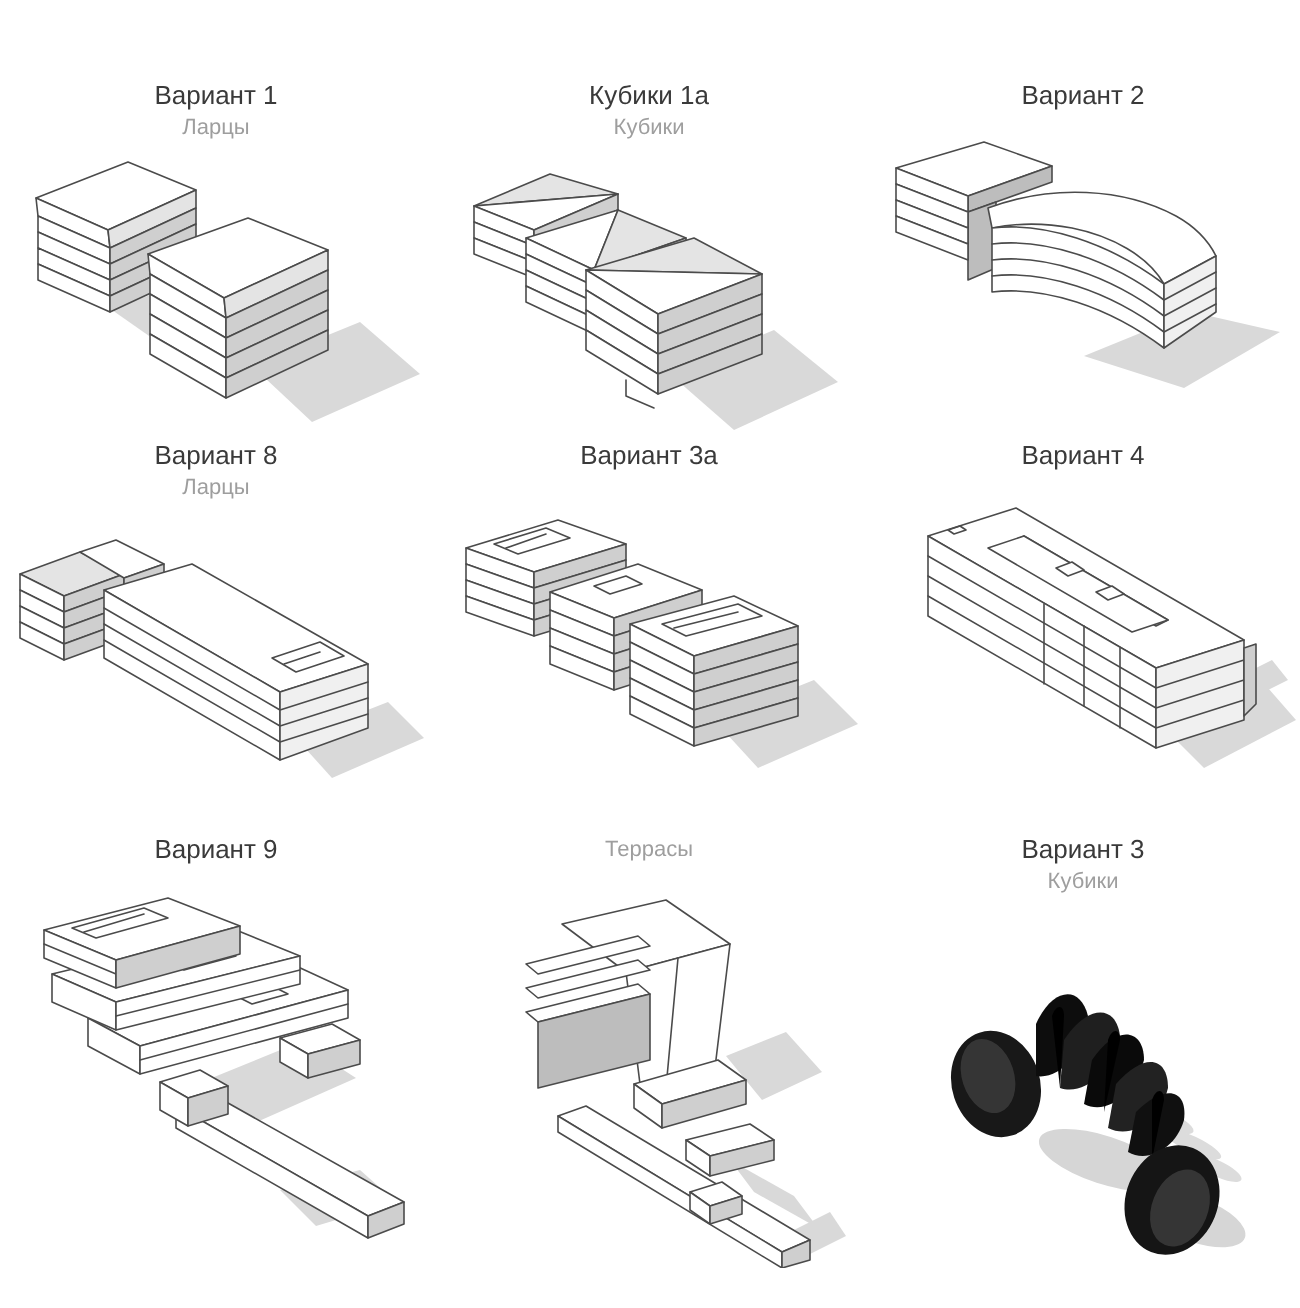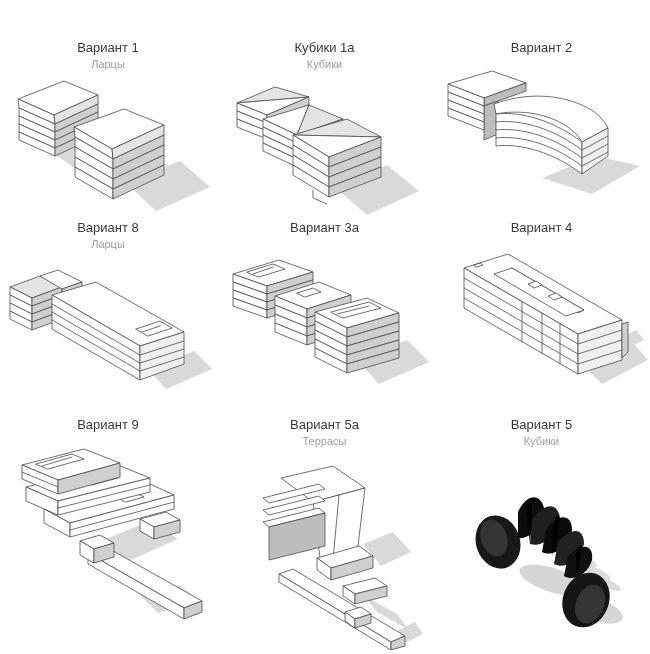--- a/index.html
+++ b/index.html
@@ -271,21 +271,20 @@
           <polygon class="s fw" points="88,118 184,173 184,184 88,129"></polygon>
           <polygon class="s fg" points="184,173 202,166 202,177 184,184"></polygon>
 
           <polygon class="s fw" points="80,106 100,100 114,108 94,114"></polygon>
           <polygon class="s fw" points="80,106 94,114 94,128 80,120"></polygon>
           <polygon class="s fg" points="94,114 114,108 114,122 94,128"></polygon>
         </svg>
       </div>
 
       <div class="cell">
-        <div class="title">Вариант 5а</div>
         <div class="subtitle">Террасы</div>
         <svg width="216" height="200" viewBox="0 0 216 200">
           <polygon class="fsh" points="146,94 176,82 194,102 164,116"></polygon>
           <polygon class="fsh" points="148,146 180,164 192,180 160,162"></polygon>
           <polygon class="fsh" points="178,182 198,172 206,184 186,194"></polygon>
 
           <polygon class="s fw" points="64,28 116,16 148,38 96,52"></polygon>
           <polygon class="s fw" points="96,52 148,38 140,104 104,116"></polygon>
           <path class="ln" d="M122,45 L116,110"></path>
 
@@ -307,21 +306,21 @@
           <polygon class="s fw" points="62,124 174,192 174,200 62,132"></polygon>
           <polygon class="s fg" points="174,192 188,186 188,196 174,200"></polygon>
 
           <polygon class="s fw" points="128,162 144,157 154,164 138,169"></polygon>
           <polygon class="s fw" points="128,162 138,169 138,178 128,171"></polygon>
           <polygon class="s fg" points="138,169 154,164 154,173 138,178"></polygon>
         </svg>
       </div>
 
       <div class="cell">
-        <div class="title">Вариант 5</div>
+        <div class="title">Вариант 3</div>
         <div class="subtitle">Кубики</div>
         <svg width="216" height="200" viewBox="0 0 216 200">
 
           <ellipse cx="118" cy="130" rx="34" ry="12" fill="#d6d6d6" transform="rotate(18 118 130)"></ellipse>
           <ellipse cx="164" cy="160" rx="26" ry="11" fill="#d6d6d6" transform="rotate(20 164 160)"></ellipse>
           <ellipse cx="150" cy="110" rx="14" ry="4" fill="#dcdcdc" transform="rotate(25 150 110)"></ellipse>
           <ellipse cx="162" cy="122" rx="16" ry="4" fill="#dcdcdc" transform="rotate(25 162 122)"></ellipse>
           <ellipse cx="174" cy="134" rx="14" ry="4" fill="#dcdcdc" transform="rotate(25 174 134)"></ellipse>
 
           <ellipse cx="64" cy="92" rx="22" ry="27" fill="#181818" transform="rotate(-18 64 92)"></ellipse>

